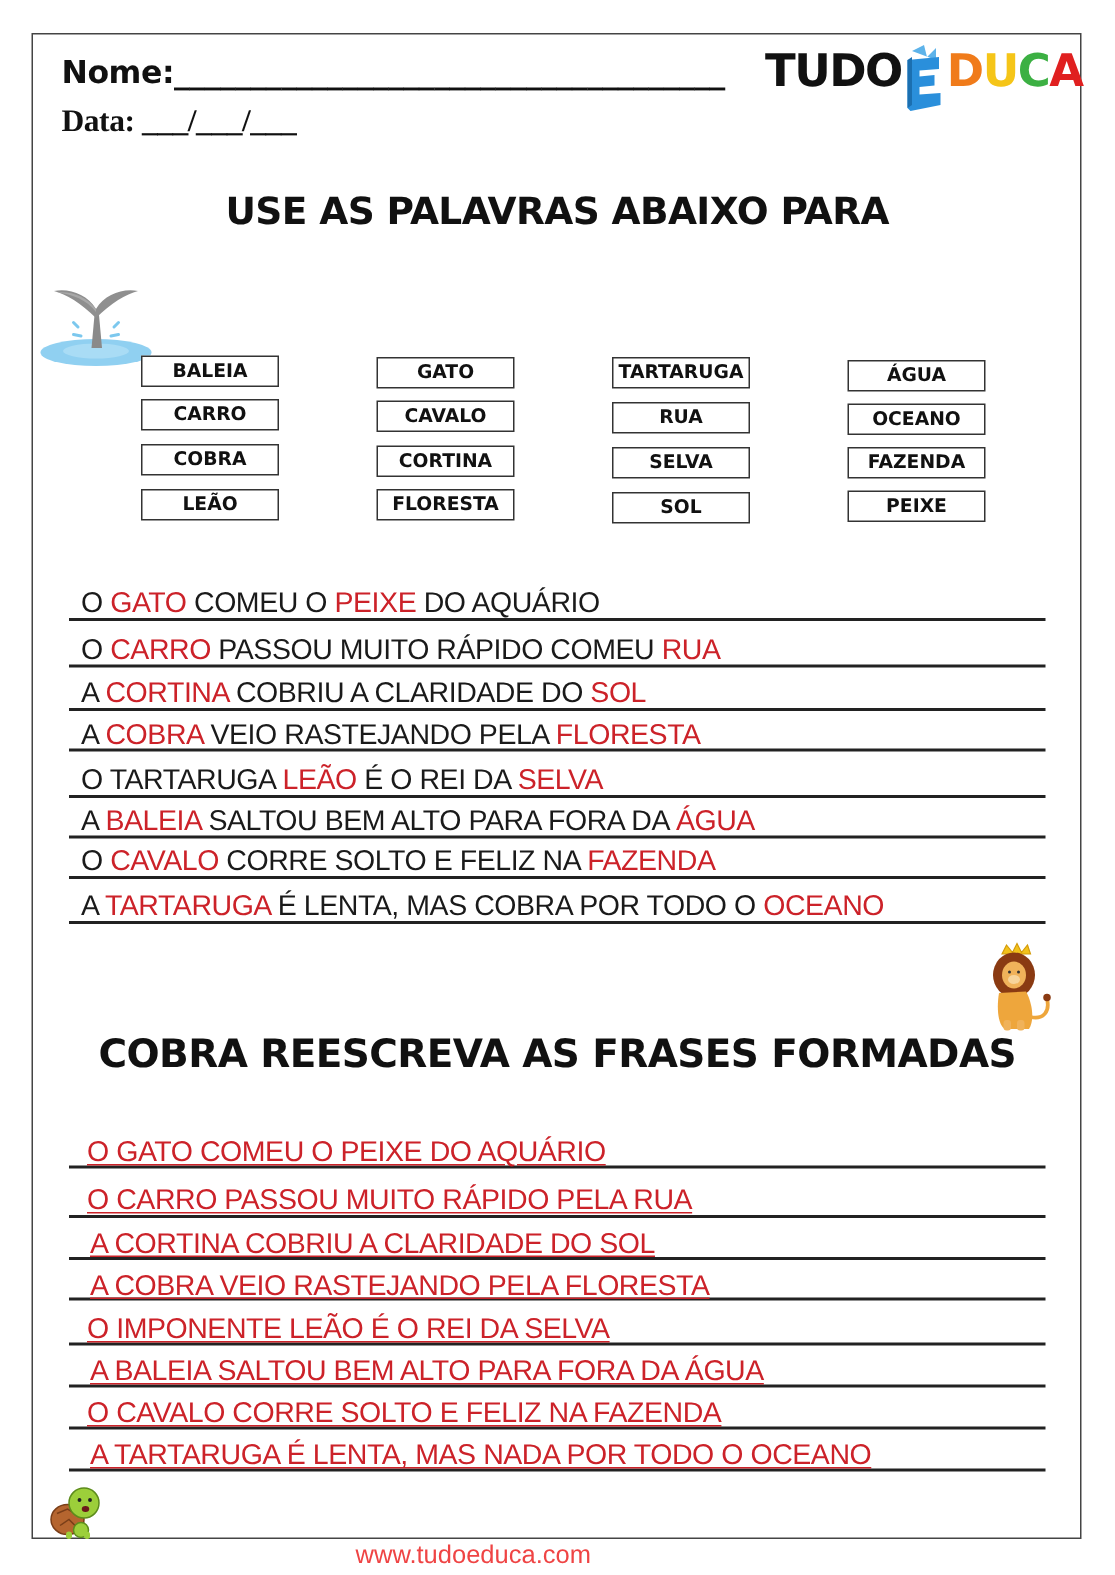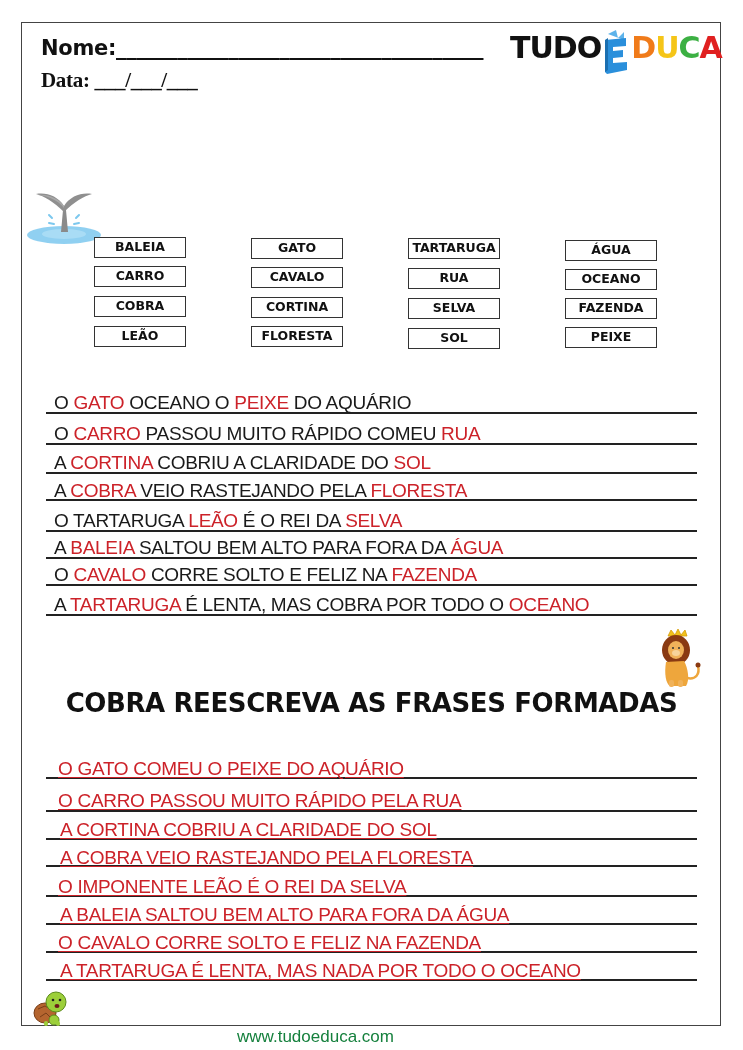--- a/index.html
+++ b/index.html
@@ -23,21 +23,21 @@
             font-family: "DejaVu Sans", sans-serif; font-weight: bold; font-size: 12.5px; text-align: center;
             line-height: 18px; color: #111; background: #fff; }
     .line { position: absolute; left: 46px; width: 651px; border-bottom: 2px solid #222; height: 0; }
     .sent { position: absolute; left: 54px; font-size: 19px; white-space: nowrap; color: #1a1a1a;
             font-family: "Liberation Sans", sans-serif; letter-spacing: -0.3px; }
     .red { color: #cc2229; }
     .sent2 { position: absolute; left: 58px; font-size: 19px; white-space: nowrap; color: #cc2229;
              text-decoration: underline; text-underline-offset: 2px;
              font-family: "Liberation Sans", sans-serif; letter-spacing: -0.3px; }
     .footer { position: absolute; left: 0; width: 631px; top: 1027px; text-align: center; font-size: 17px;
-              color: #15803d; font-family: "Liberation Sans", sans-serif; }
+              color: #ef4444; font-family: "Liberation Sans", sans-serif; }
     .pic { position: absolute; }
   </style>
 </head>
 <body>
 
 <div class="frame"></div>
 
 <div class="hdr-field" id="nome">Nome:____________________________________</div>
 <div class="hdr-field" id="data">Data: ___/___/___</div>
 
@@ -50,20 +50,21 @@
       <path d="M3 10 L6 8 L6 40 L3 42 Z" fill="#1b6fb0"></path>
     </svg>
   </span>
   <span style="color:#f07b1a">D</span>
   <span style="color:#f5c518">U</span>
   <span style="color:#3cb043">C</span>
   <span style="color:#e02020">A</span>
 </div>
 
 <div class="title" id="title1">
+  <div>USE AS PALAVRAS ABAIXO PARA</div>
 </div>
 
 <div class="pic" style="left:24px;top:188px;">
   <svg width="80" height="60" viewBox="0 0 80 60">
     <ellipse cx="40" cy="47" rx="37" ry="9" fill="#7cc8ee" opacity="0.85"></ellipse>
     <ellipse cx="40" cy="46" rx="22" ry="5" fill="#a9dcf5"></ellipse>
     <path d="M37 44 L39 22 L42 22 L44 44 Z" fill="#8a8a8a"></path>
     <path d="M40 24 C30 14 20 8 12 6 C22 4 34 8 40 18 C46 8 58 4 68 6 C60 8 50 14 40 24 Z" fill="#8f8f8f"></path>
     <path d="M40 20 C34 12 24 8 14 7 C24 6 34 10 40 18 Z" fill="#a8a8a8"></path>
     <path d="M28 30 l-3 -3 M30 36 l-5 -1 M52 30 l3 -3 M50 36 l5 -1" stroke="#7cc8ee" stroke-width="2" stroke-linecap="round"></path>
@@ -87,21 +88,21 @@
   <div class="word" style="left:408px;top:328px">SOL</div>
 
   <div class="word" style="left:565px;top:240px">ÁGUA</div>
   <div class="word" style="left:565px;top:269px">OCEANO</div>
   <div class="word" style="left:565px;top:298px">FAZENDA</div>
   <div class="word" style="left:565px;top:327px">PEIXE</div>
 </div>
 
 <div>
   <div class="line" style="top:412px"></div>
-  <div class="sent" style="top:392px"><span>O </span><span class="red">GATO</span><span> OCEANO O </span><span class="red">PEIXE</span><span> DO AQUÁRIO</span></div>
+  <div class="sent" style="top:392px"><span>O </span><span class="red">GATO</span><span> COMEU O </span><span class="red">PEIXE</span><span> DO AQUÁRIO</span></div>
 
   <div class="line" style="top:443px"></div>
   <div class="sent" style="top:423px"><span>O </span><span class="red">CARRO</span><span> PASSOU MUITO RÁPIDO COMEU </span><span class="red">RUA</span><span></span></div>
 
   <div class="line" style="top:472px"></div>
   <div class="sent" style="top:452px"><span>A </span><span class="red">CORTINA</span><span> COBRIU A CLARIDADE DO </span><span class="red">SOL</span><span></span></div>
 
   <div class="line" style="top:499px"></div>
   <div class="sent" style="top:480px"><span>A </span><span class="red">COBRA</span><span> VEIO RASTEJANDO PELA </span><span class="red">FLORESTA</span><span></span></div>
 

